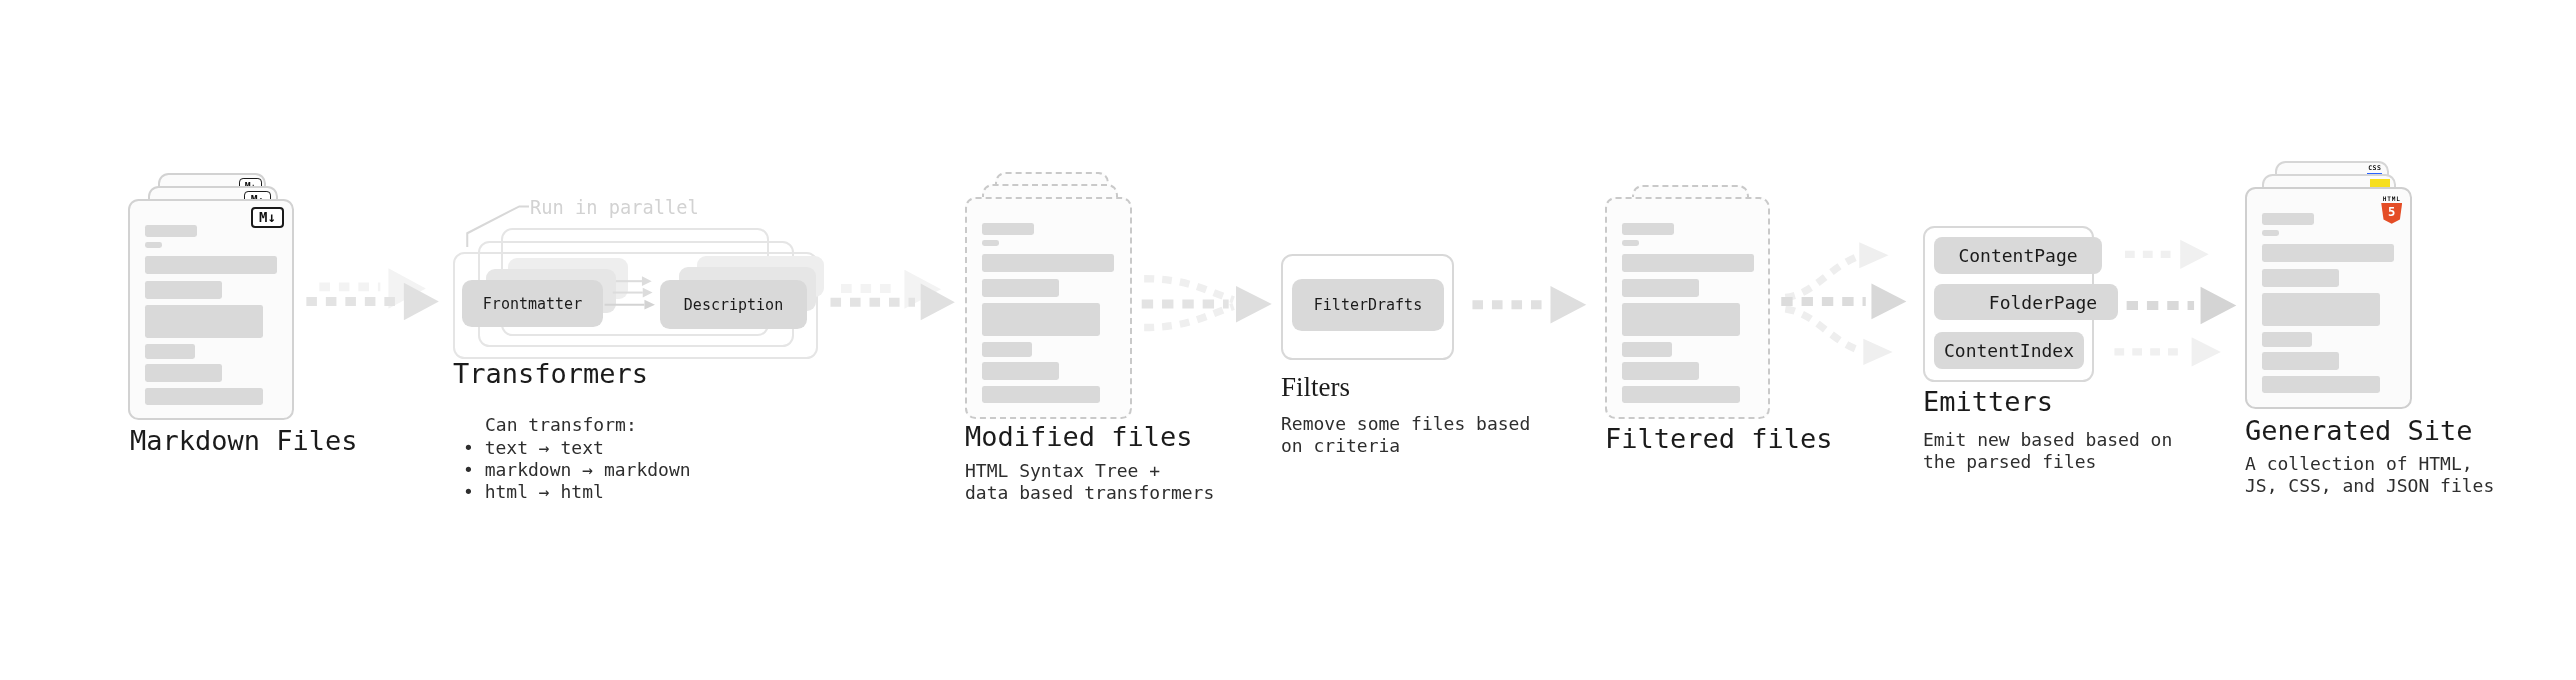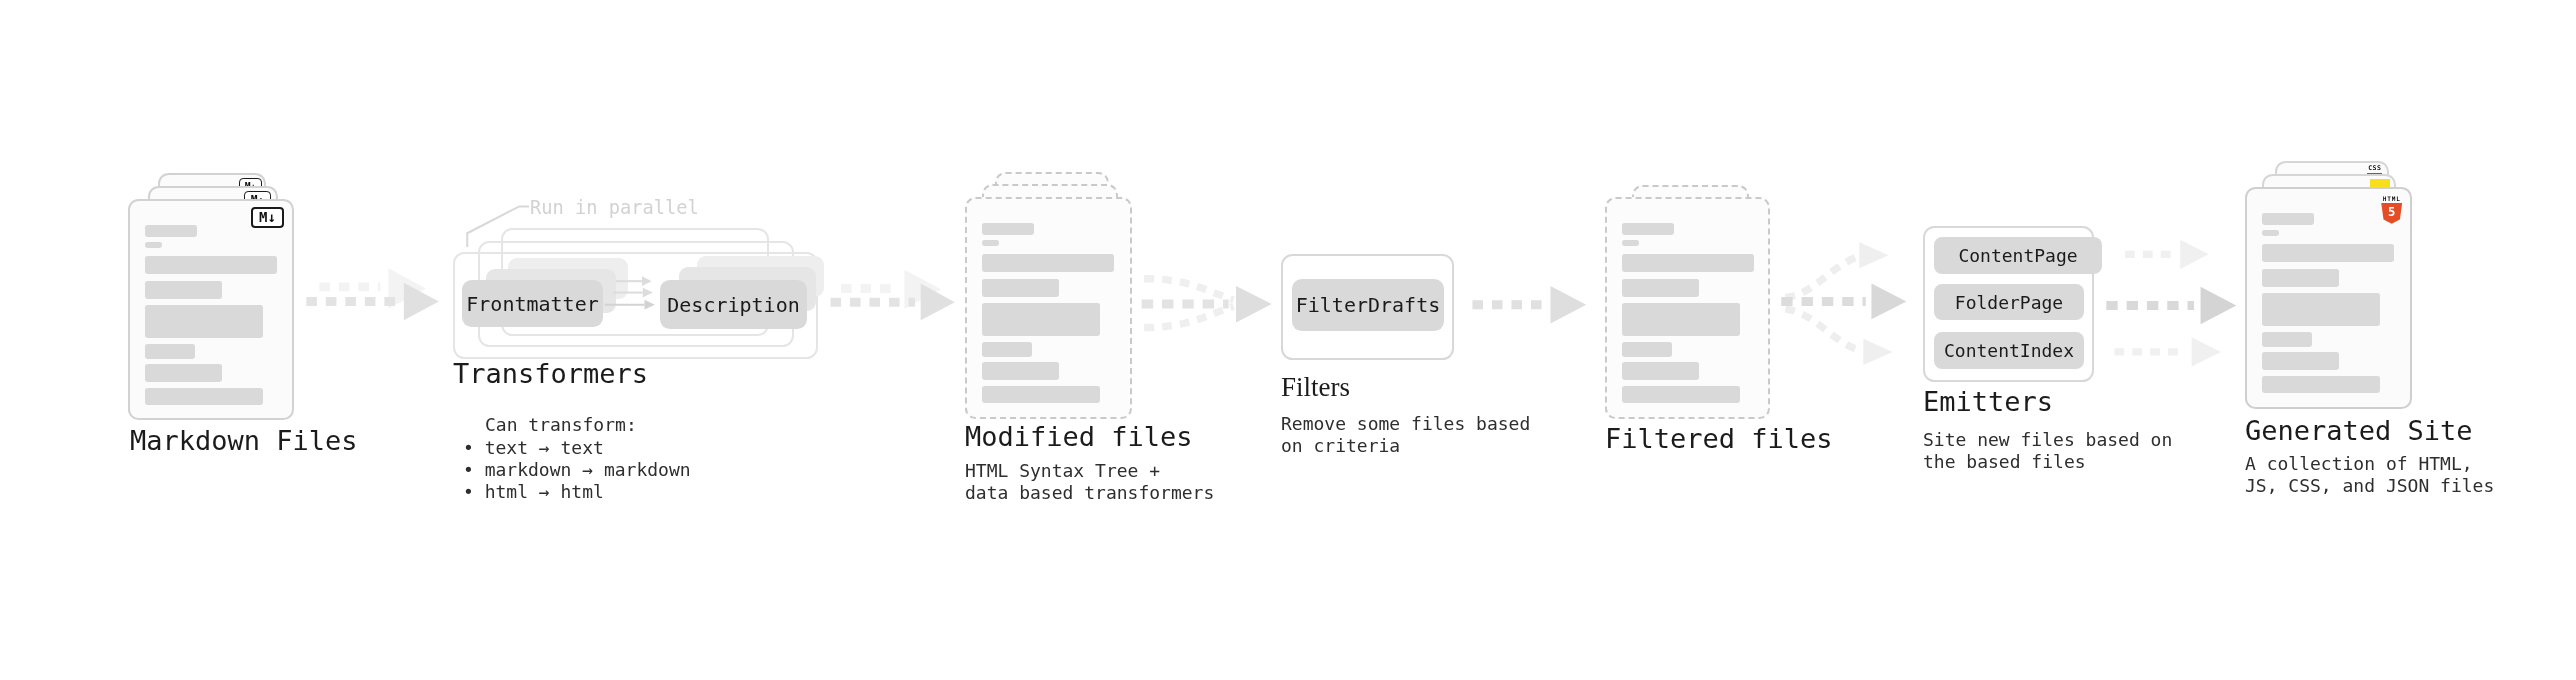--- a/index.html
+++ b/index.html
@@ -11,21 +11,21 @@
   #flow-arrows{z-index:1;}
   #overlay-arrows{z-index:6;}
   .grp{position:absolute;left:0;top:0;z-index:2;width:0;height:0;}
   
   .doc{position:absolute;background:#fbfbfb;border:2px solid #d2d2d2;border-radius:10.6px;box-sizing:border-box;}
   .doc.dashed{border:2px dashed #c9c9c9;background:#fcfcfc;}
   .bar{position:absolute;left:15.4px;background:var(--bar,#d9d9d9);border-radius:2.4px;}
   
   .tc{position:absolute;border:2px solid #e5e5e5;border-radius:11.4px;box-sizing:border-box;background:transparent;}
   .ghost{position:absolute;border-radius:9px;}
-  .pill{position:absolute;background:var(--pill,#d9d9d9);border-radius:9.8px;display:flex;align-items:center;justify-content:center;font-size:20px;color:#1b1b1b;white-space:nowrap;}
+  .pill{position:absolute;background:var(--pill,#d9d9d9);border-radius:9.8px;display:flex;align-items:center;justify-content:center;font-size:15px;color:#1b1b1b;white-space:nowrap;}
   .box{position:absolute;background:#ffffff;border:2px solid #d8d8d8;border-radius:11.4px;box-sizing:border-box;}
   
   .t{position:absolute;font-size:27px;line-height:1;color:#1b1b1b;white-space:nowrap;}
   .s{position:absolute;font-size:18px;line-height:22px;color:#2e2e2e;white-space:nowrap;}
   .note{position:absolute;font-size:18.7px;color:#d2d2d2;white-space:nowrap;}
   
   .mdbadge{position:absolute;background:#ffffff;border:2px solid #1a1a1a;border-radius:4.1px;
     display:flex;align-items:center;justify-content:center;font-weight:bold;color:#111;box-sizing:border-box;}
   
   .cssbadge{position:absolute;width:16.3px;text-align:center;}
@@ -182,26 +182,26 @@
           <div class="bar" style="top: 163px; width: 77px; height: 18px;"></div>
           <div class="bar" style="top: 187px; width: 118px; height: 17px;"></div>
         </div>
     </div>
     <div class="t" style="left:1605px;top:425px;">Filtered files</div>
   </div>
 
   <div class="grp">
     <div class="box" style="left:1923px;top:226px;width:171px;height:156px;"></div>
     <div class="pill" style="left:1934px;top:237px;width:168px;height:37px;border-radius:8.1px;font-size:18px;">ContentPage</div>
-    <div class="pill" style="left:1934px;top:284px;width:150px;height:36px;border-radius:8.1px;font-size:18px;">FolderPage</div>
+    <div class="pill" style="left:1934px;top:284px;width:150px;height:36px;border-radius:8.1px;font-size:18px;padding-left:34px;">FolderPage</div>
     <div class="pill" style="left:1934px;top:332px;width:150px;height:37px;border-radius:8.1px;font-size:18px;">ContentIndex</div>
     <div class="t" style="left:1923px;top:388px;">Emitters</div>
     <div class="s" style="left:1923px;top:429px;">
-      <div>Site new files based on</div>
-      <div>the based files</div>
+      <div>Emit new based based on</div>
+      <div>the parsed files</div>
     </div>
   </div>
 
   <div class="grp">
     <div class="doc" style="left:2275px;top:161px;width:114px;height:49px;border-color:#d6d6d6;">
       <div class="cssbadge" style="right:4.1px;top:2.4px;">
         <div class="txt">CSS</div>
         <div class="barline"></div>
       </div>
     </div>

